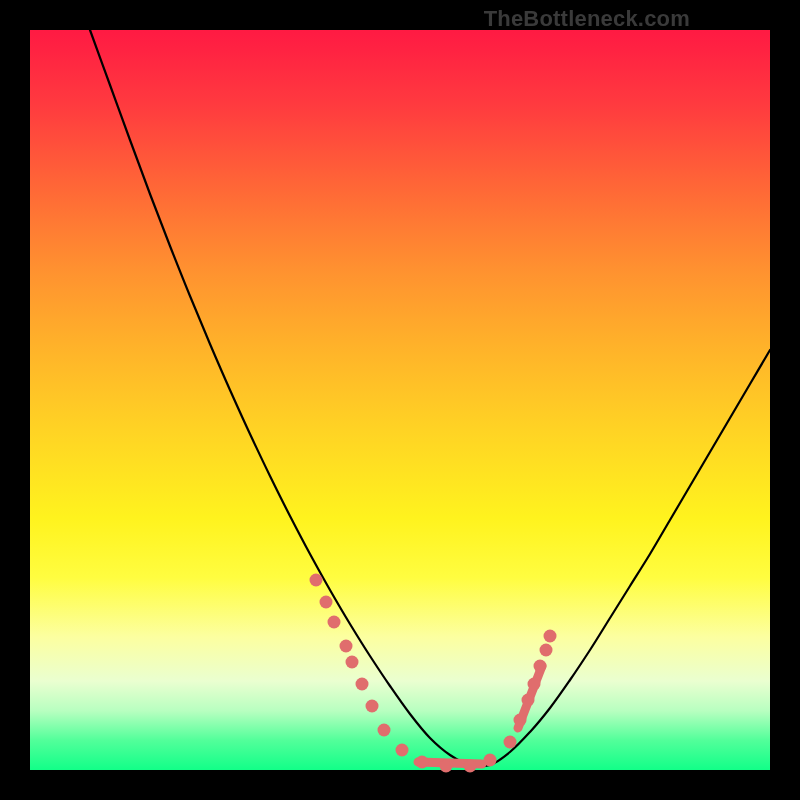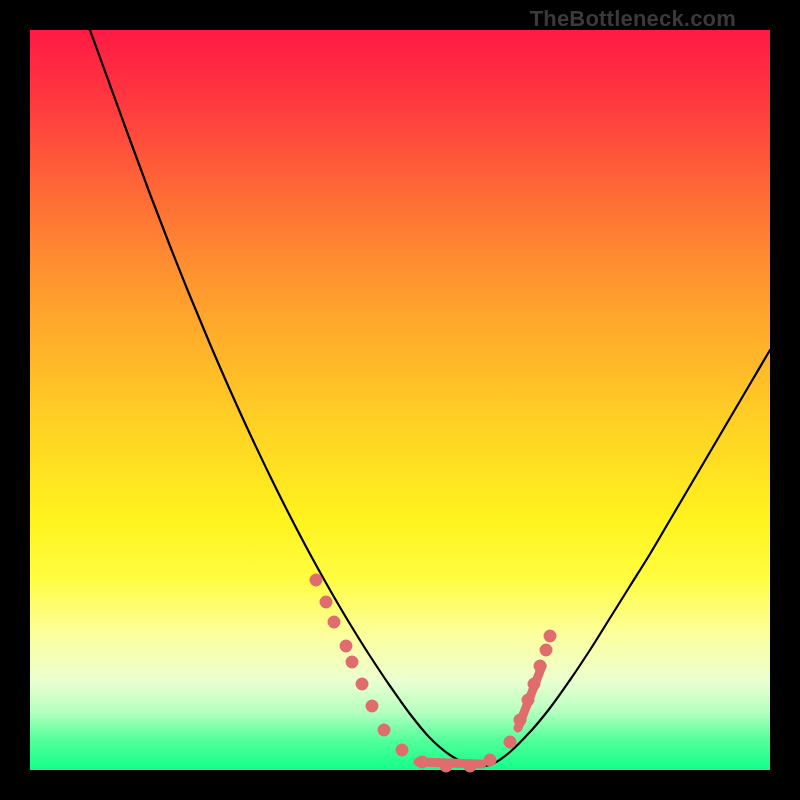--- a/index.html
+++ b/index.html
@@ -8,21 +8,20 @@
     width: 800px;
     height: 800px;
     background: #000;
     overflow: hidden;
   }
   .stage {
     position: relative;
     width: 728px;
     height: 800px;
     background: #000;
-    padding-left: 46px;
   }
   .plot {
     position: absolute;
     left: 30px;
     top: 30px;
     width: 740px;
     height: 740px;
     
     background: linear-gradient(to bottom,
       #ff1a43 0%,

